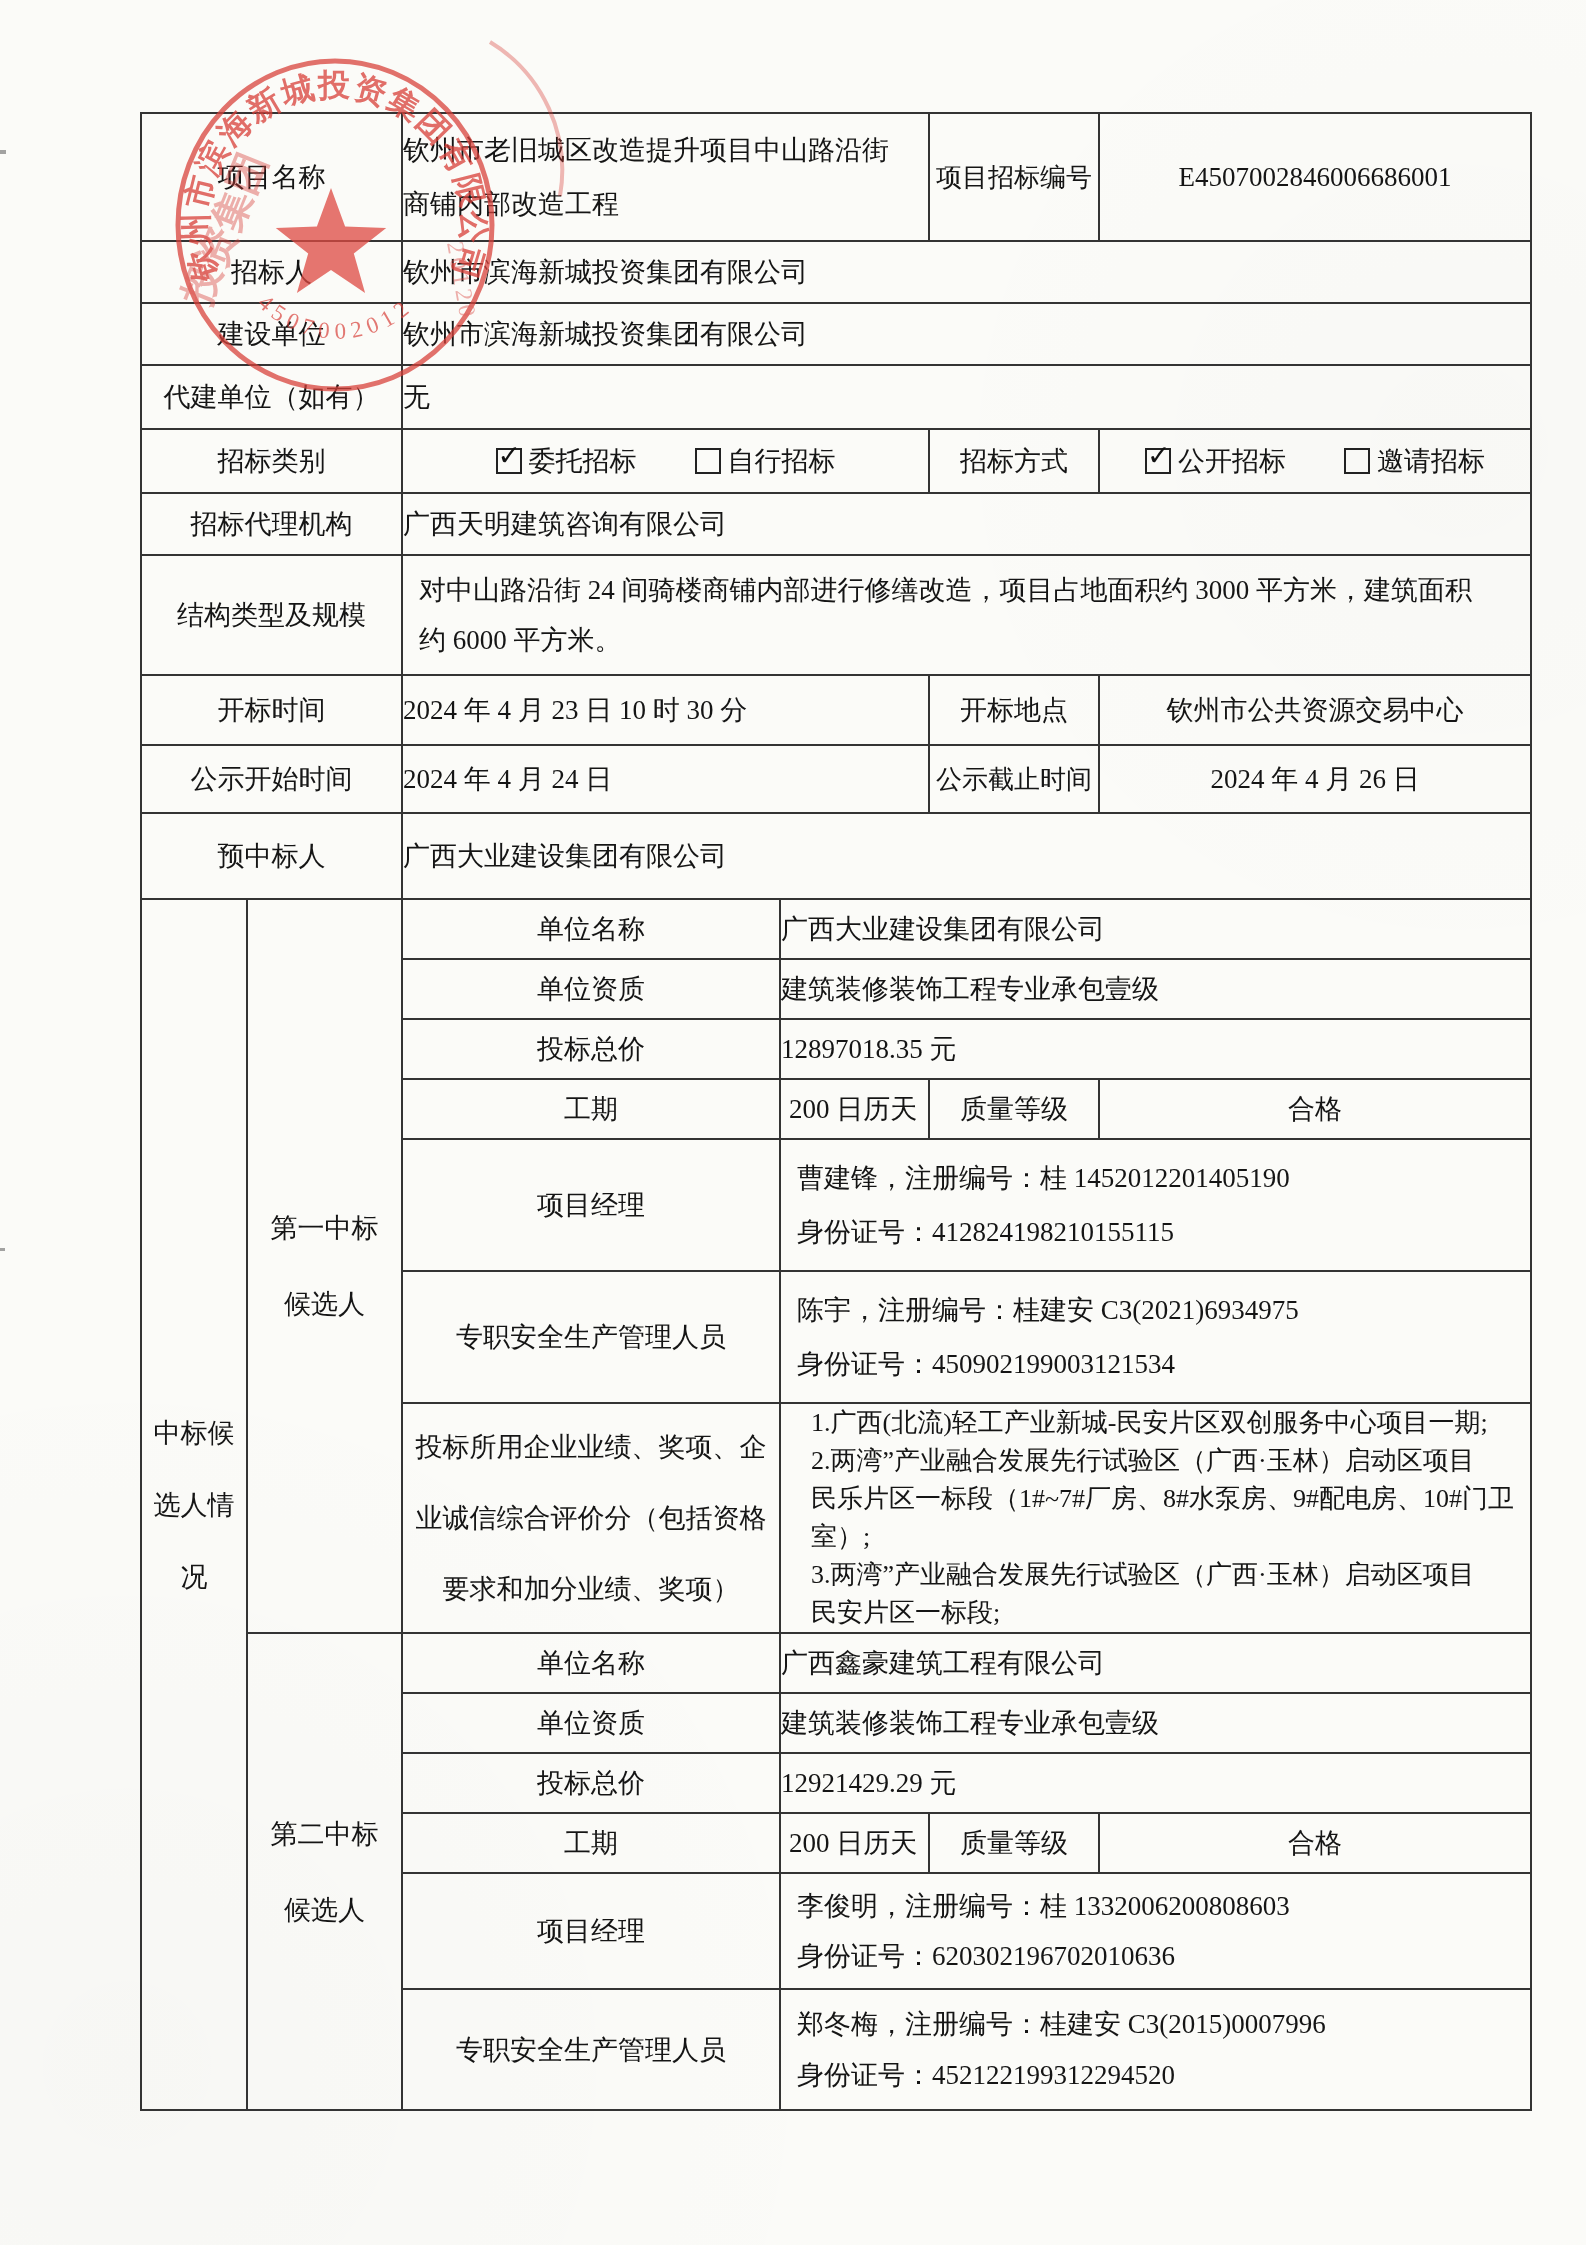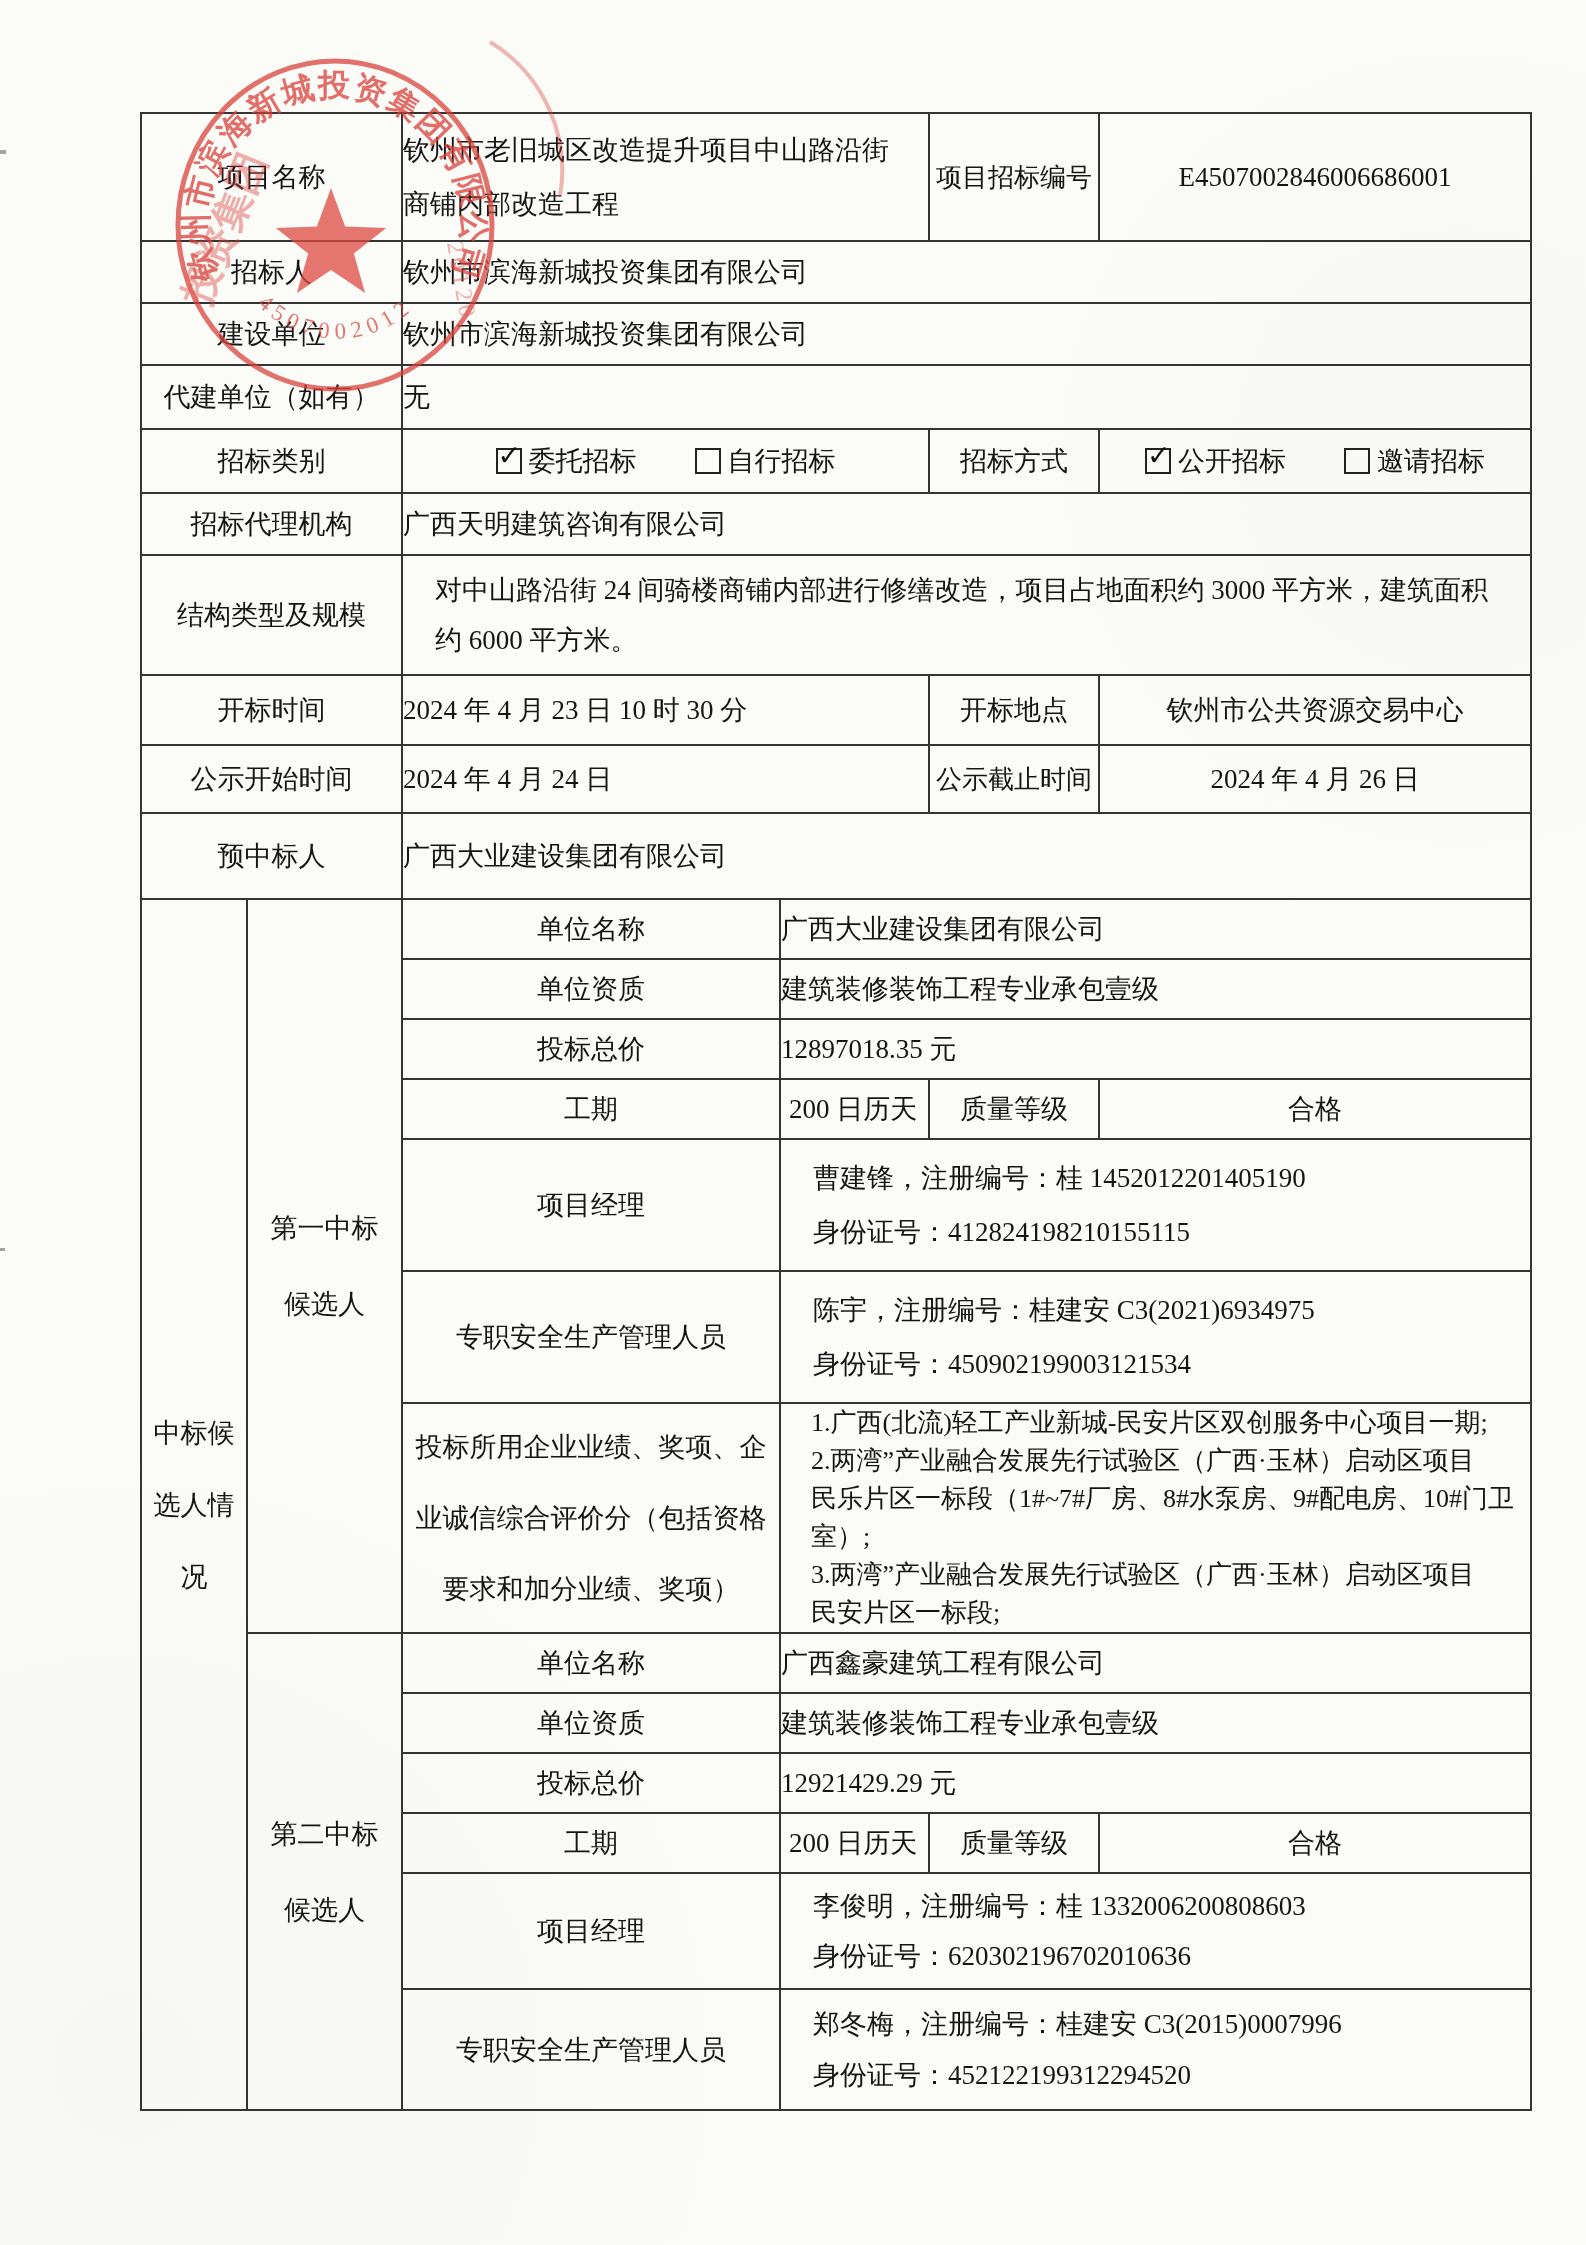--- a/index.html
+++ b/index.html
@@ -30,21 +30,21 @@
     vertical-align:middle;
     padding:0;
     overflow:hidden;
   }
   .lab{text-align:center;}
   .val{text-align:left;padding-left:16px;}
   .val-ind{text-align:left;padding-left:34px;}
   .cen{text-align:center;}
   .stack{display:flex;flex-direction:column;justify-content:space-evenly;}
   .stack.c{align-items:flex-start;}
-  .stack.l{align-items:flex-start;padding-left:32px;}
+  .stack.l{align-items:flex-start;padding-left:16px;}
   .h124{height:124px;}
   .h116{height:116px;}
   .h128{height:128px;}
   .h112{height:112px;}
   .h117{height:117px;}
   .rank{line-height:76px;text-align:center;}
   .vertlab{line-height:72px;text-align:center;}
   .perf-label{line-height:71px;text-align:center;}
   .perf-lines{line-height:38px;font-size:26px;text-align:left;padding-left:30px;}
   .cbrow{display:flex;justify-content:center;gap:58px;align-items:center;}

